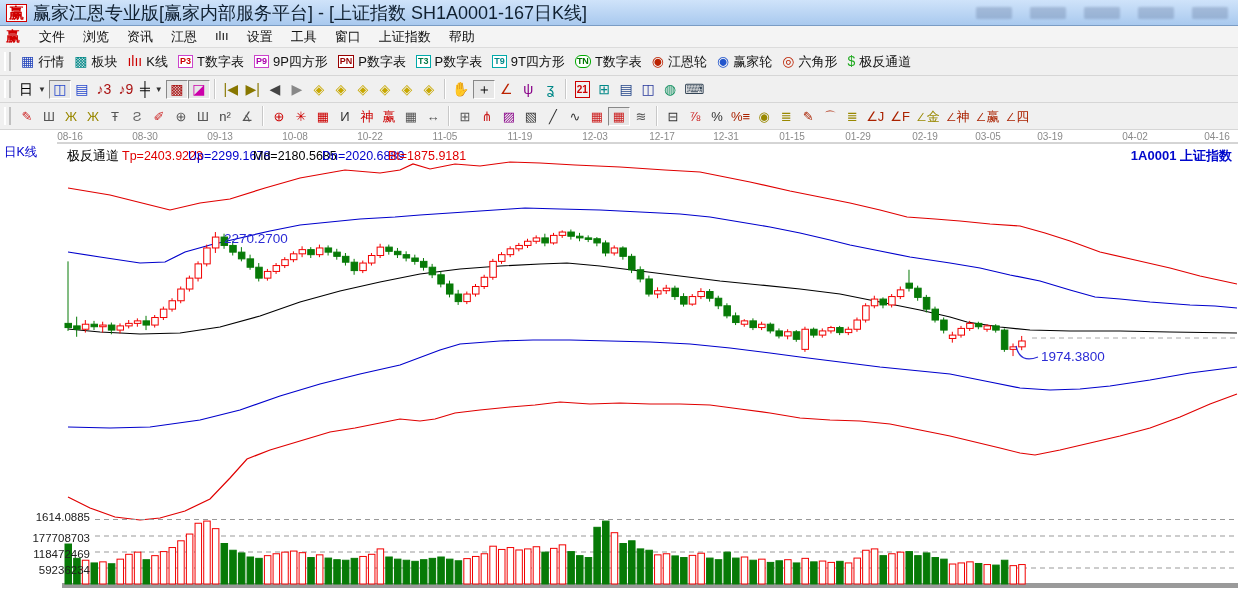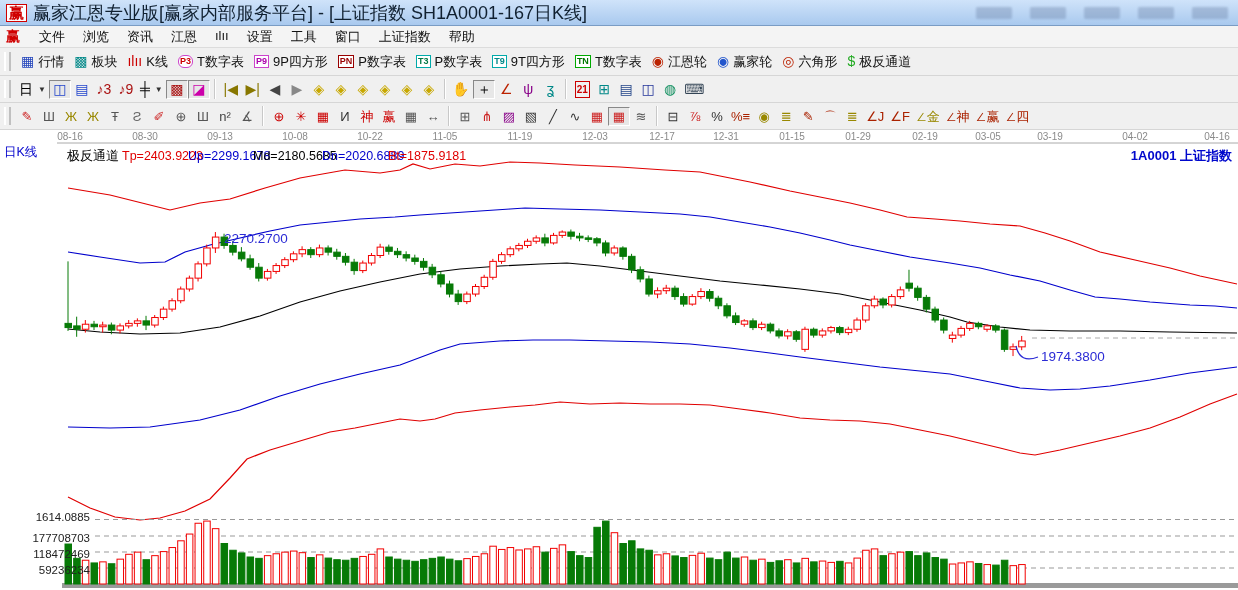--- a/index.html
+++ b/index.html
@@ -74,41 +74,41 @@
     </button>
     <button class="tbtn ">
       <span class="glyph" style="color: rgb(0, 136, 136);">▩</span>
       <span>板块</span>
     </button>
     <button class="tbtn ">
       <span class="glyph" style="color: rgb(204, 0, 0);">ılıı</span>
       <span>K线</span>
     </button>
     <button class="tbtn ">
-      <span class="badge" style="color: rgb(204, 0, 0); border-color: rgb(204, 68, 204); border-radius: 6px;">P3</span>
+      <span class="badge" style="color: rgb(204, 0, 0); border-color: rgb(204, 68, 204);">P3</span>
       <span>T数字表</span>
     </button>
     <button class="tbtn ">
       <span class="badge" style="color: rgb(170, 0, 170); border-color: rgb(204, 68, 204);">P9</span>
       <span>9P四方形</span>
     </button>
     <button class="tbtn ">
       <span class="badge" style="color: rgb(153, 0, 0); border-color: rgb(153, 0, 0);">PN</span>
       <span>P数字表</span>
     </button>
     <button class="tbtn ">
       <span class="badge" style="color: rgb(0, 119, 68); border-color: rgb(0, 170, 170);">T3</span>
       <span>P数字表</span>
     </button>
     <button class="tbtn ">
       <span class="badge" style="color: rgb(0, 136, 136); border-color: rgb(0, 170, 170);">T9</span>
       <span>9T四方形</span>
     </button>
     <button class="tbtn ">
-      <span class="badge" style="color: rgb(0, 119, 0); border-color: rgb(0, 170, 0);">TN</span>
+      <span class="badge" style="color: rgb(0, 119, 0); border-color: rgb(0, 170, 0); border-radius: 6px;">TN</span>
       <span>T数字表</span>
     </button>
     <button class="tbtn ">
       <span class="glyph" style="color: rgb(187, 34, 0);">◉</span>
       <span>江恩轮</span>
     </button>
     <button class="tbtn ">
       <span class="glyph" style="color: rgb(34, 85, 204);">◉</span>
       <span>赢家轮</span>
     </button>

